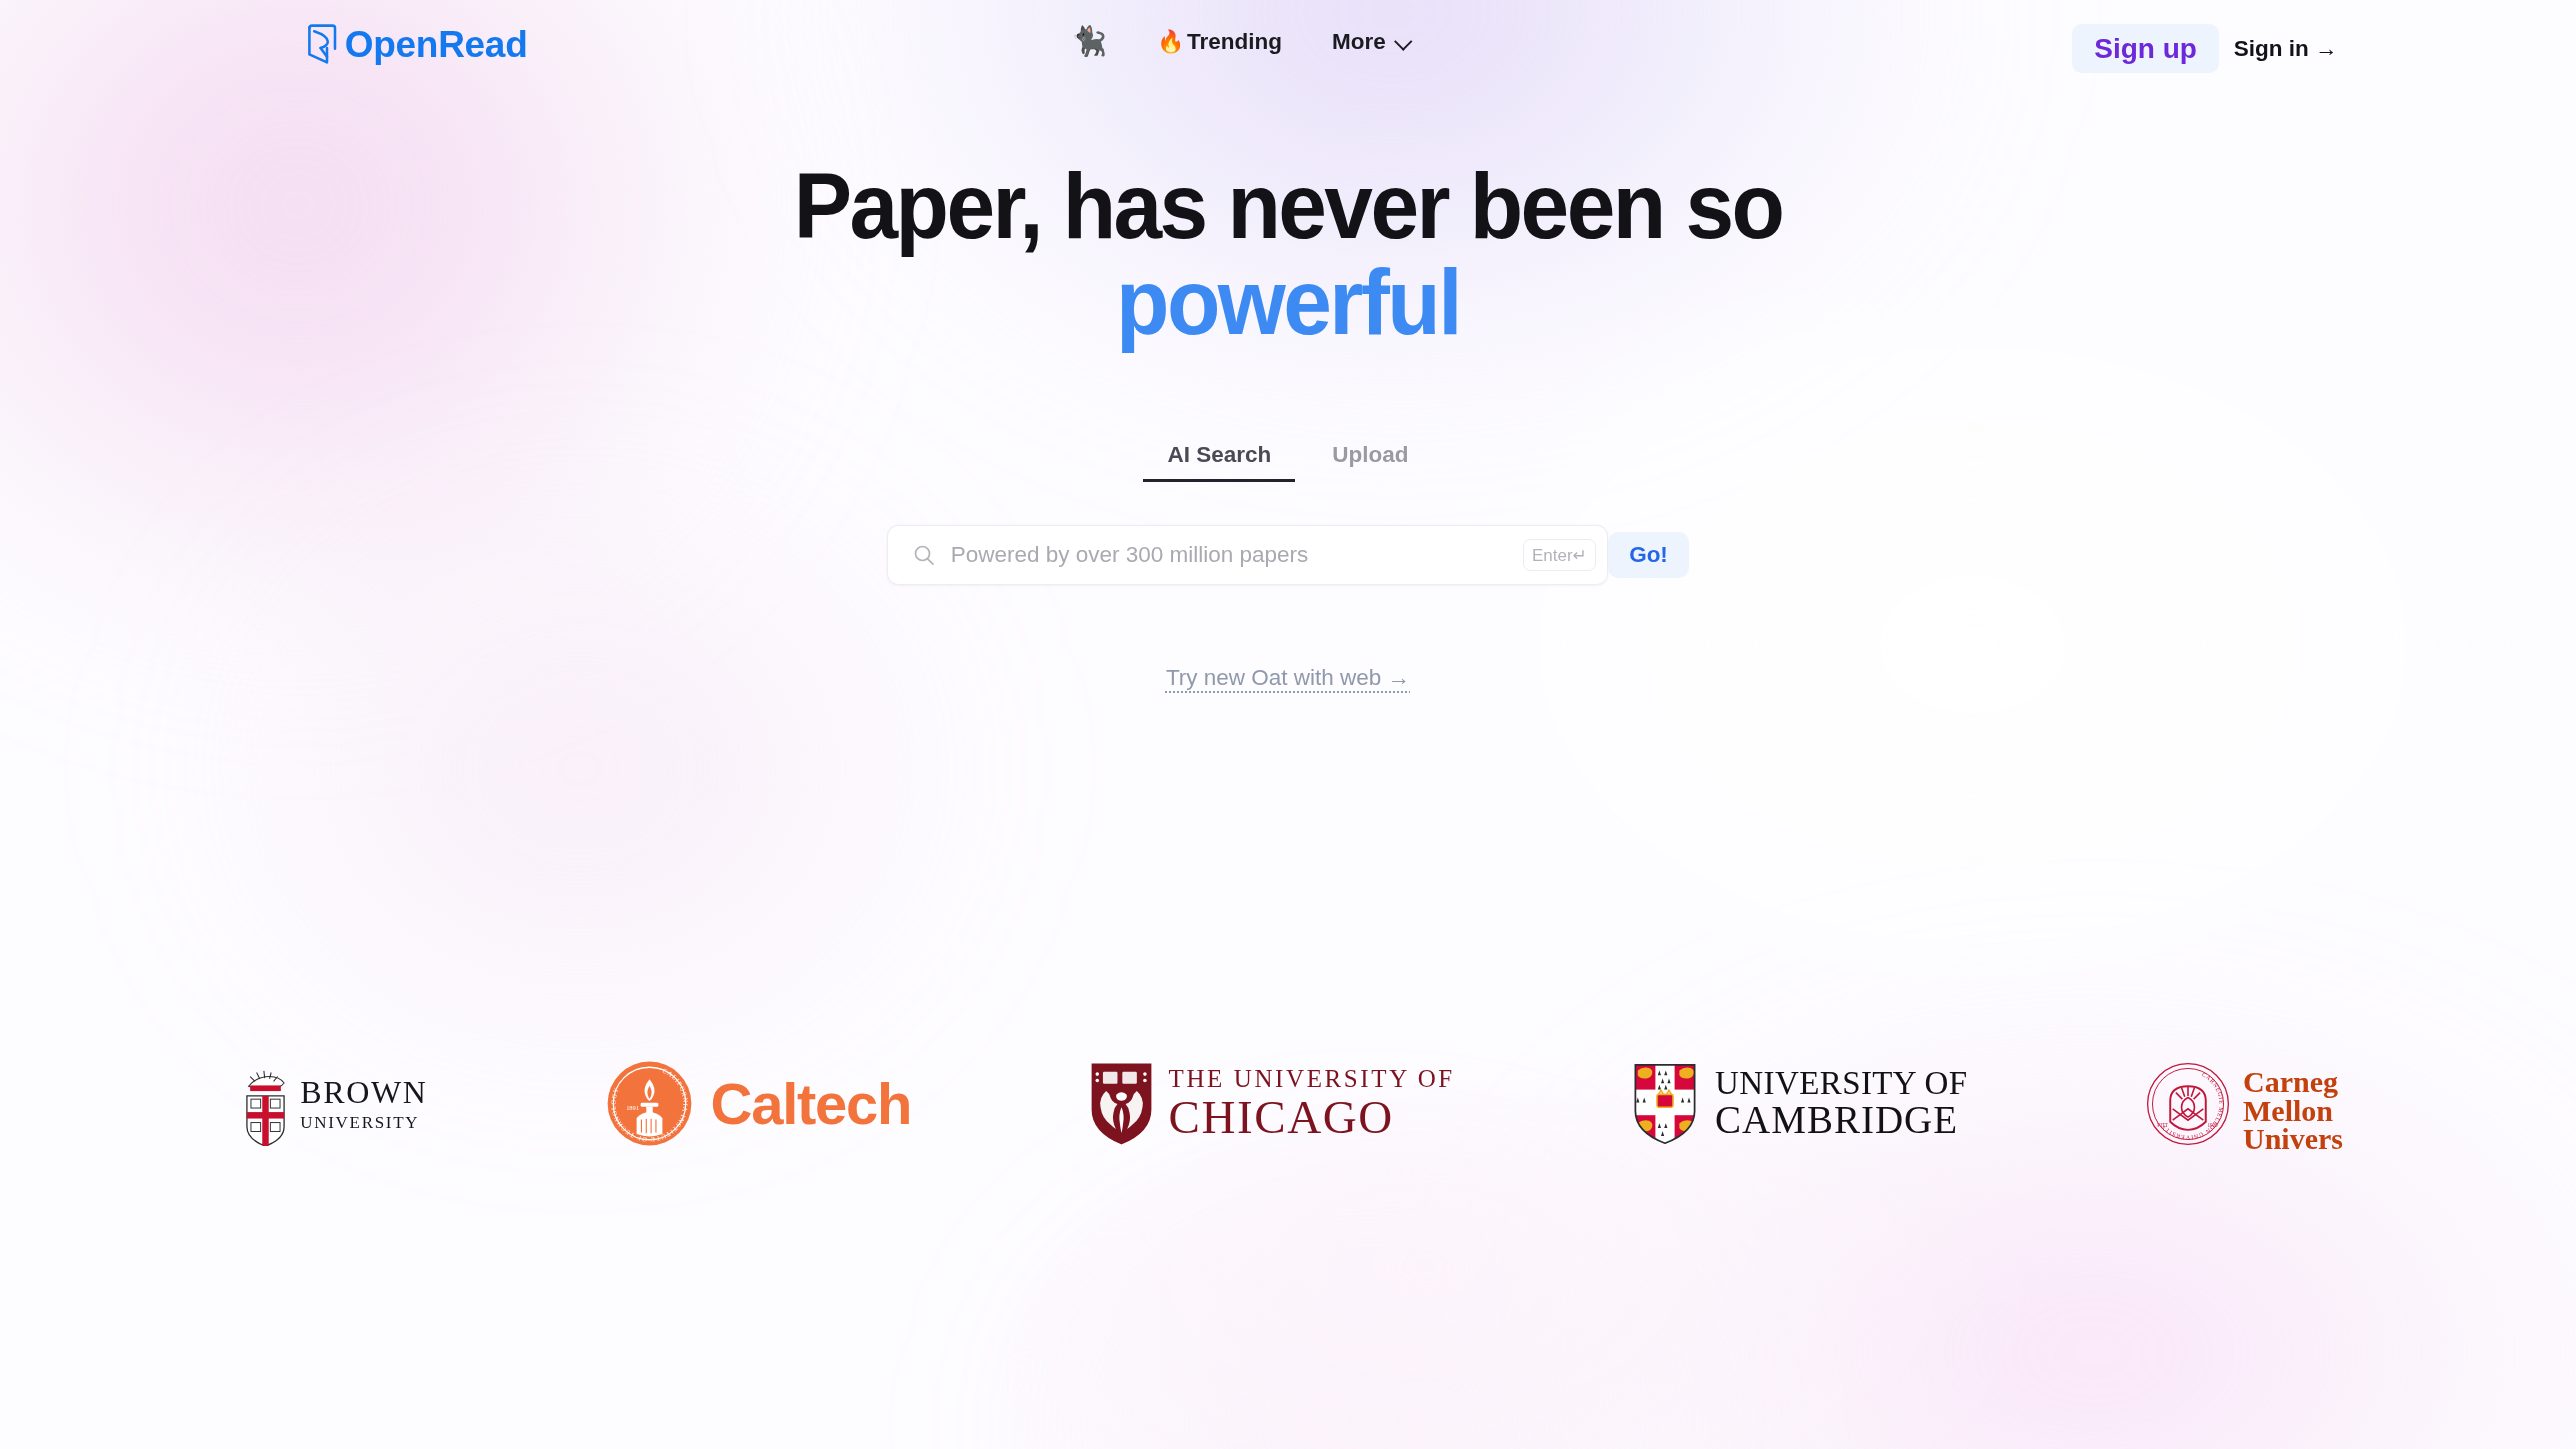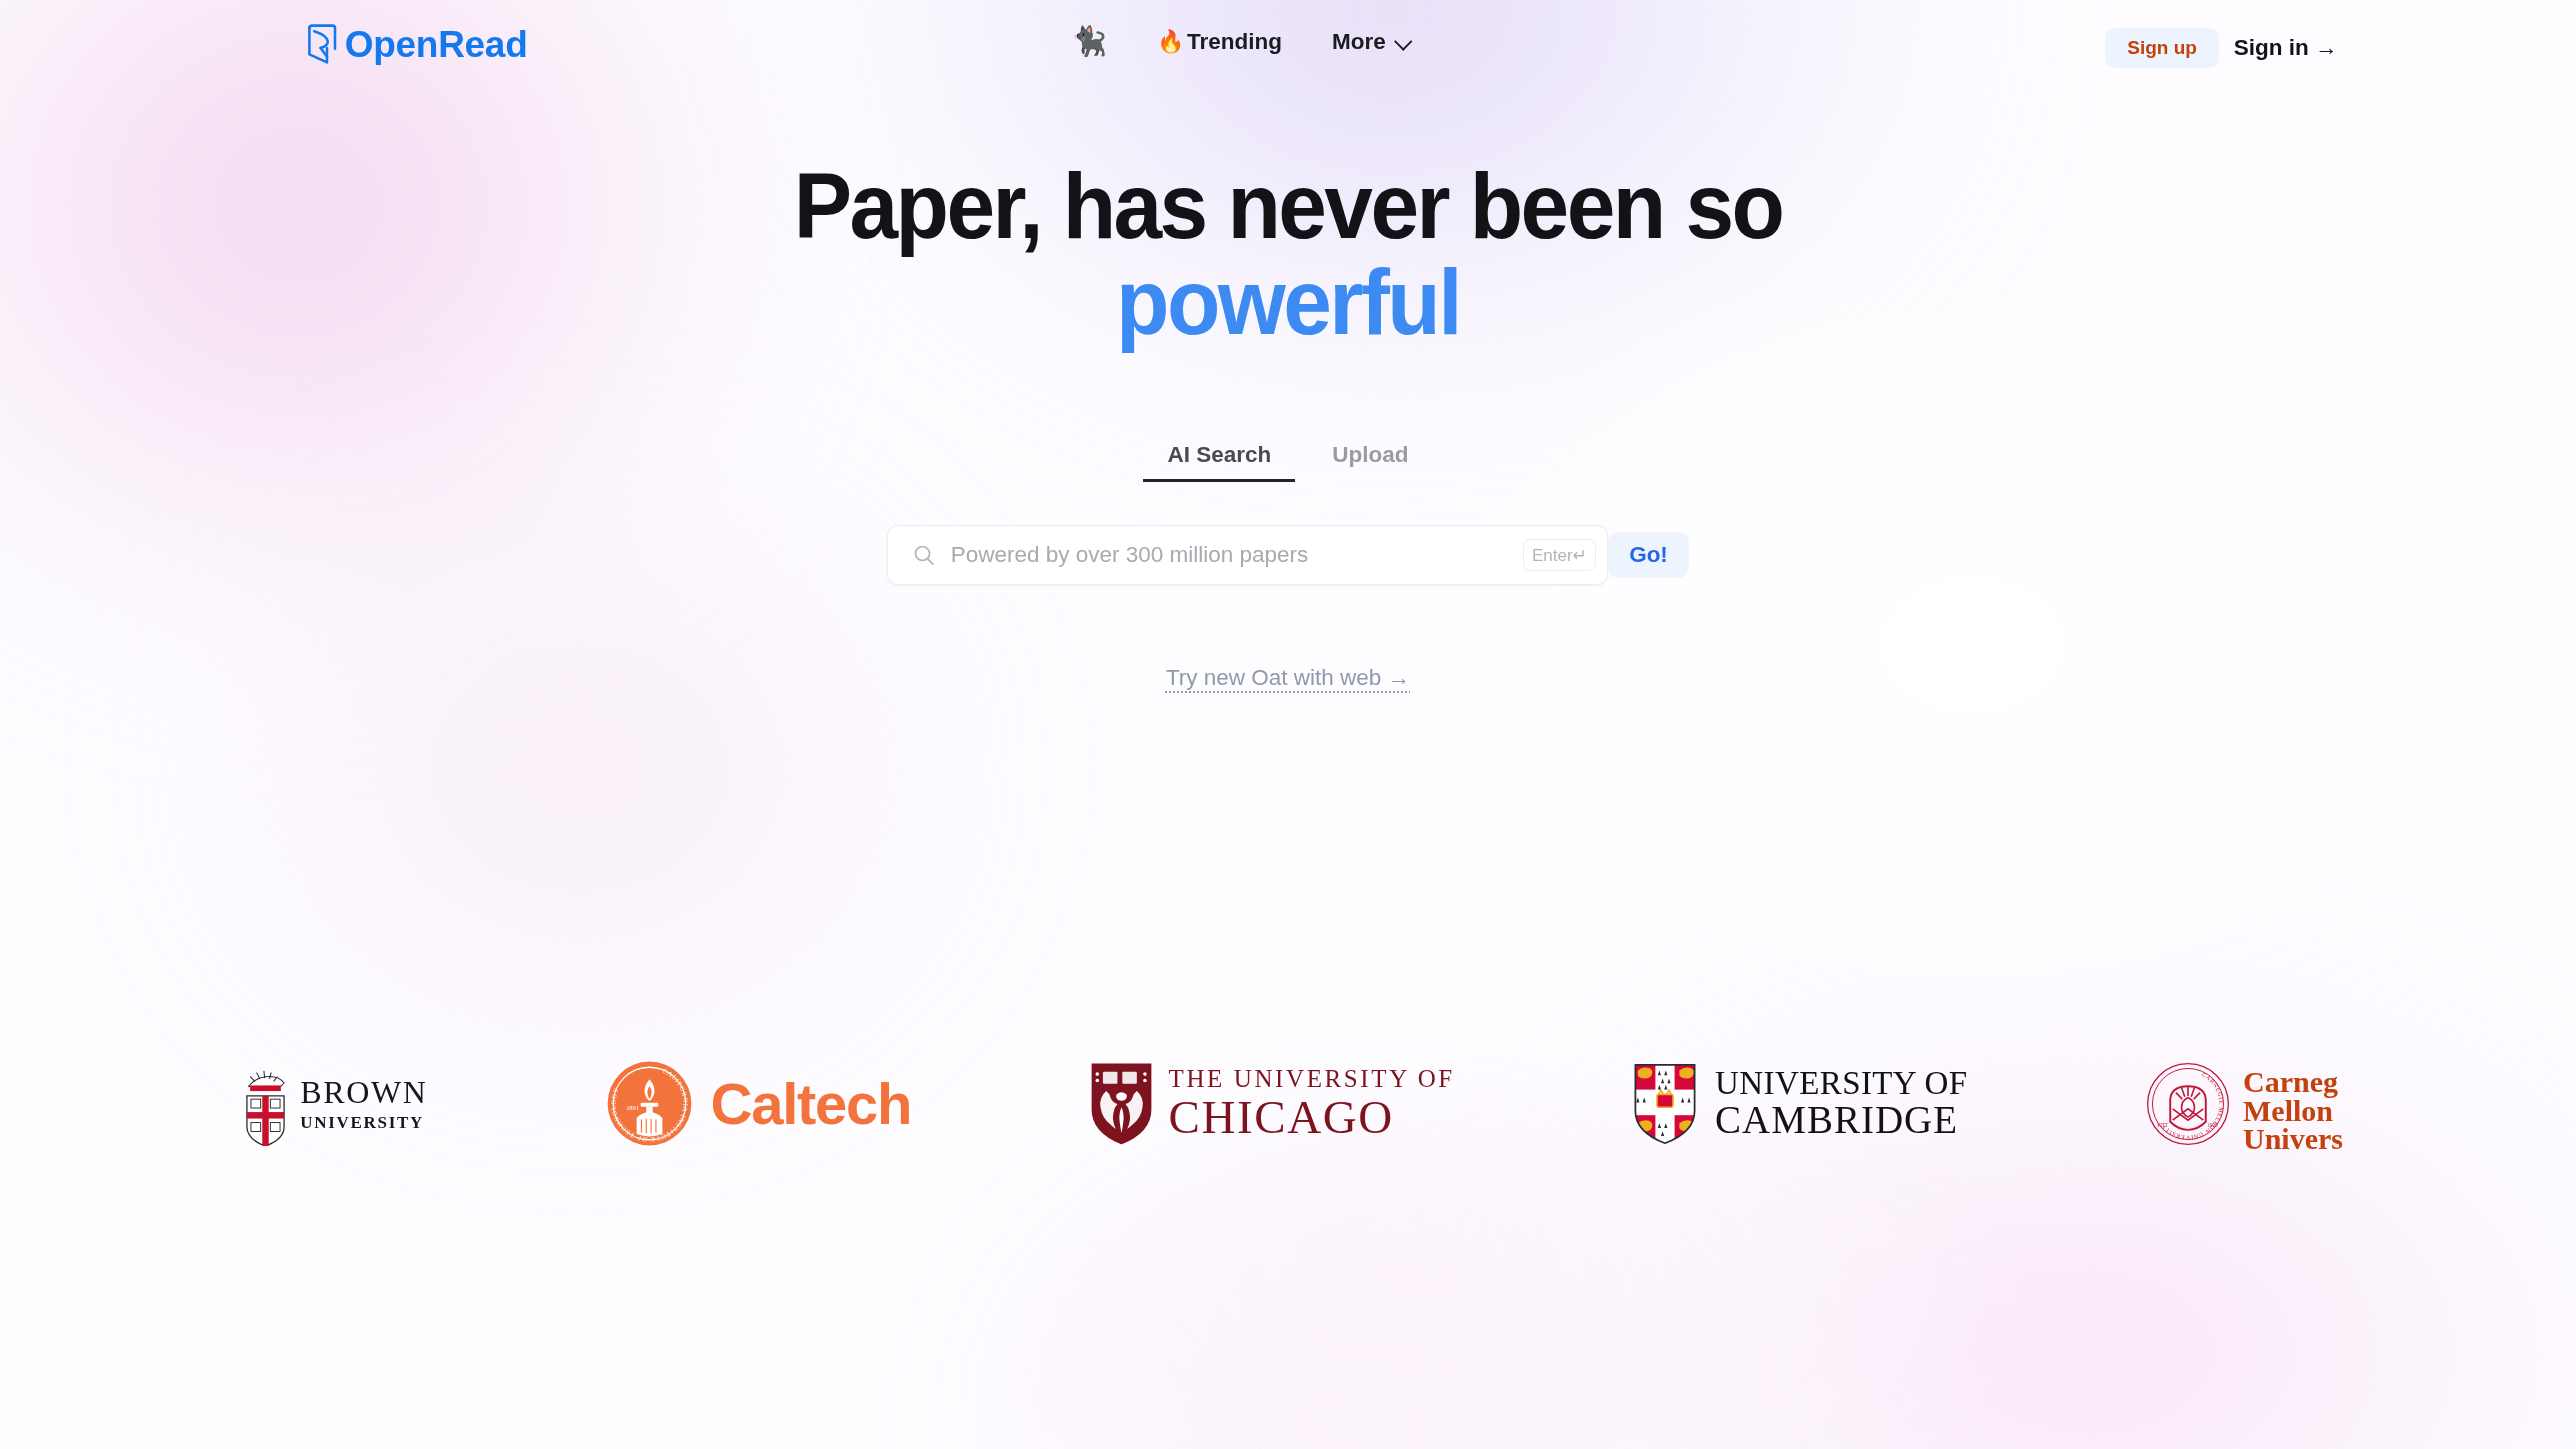--- a/index.html
+++ b/index.html
@@ -149,22 +149,22 @@
   .nav-right {
     position: absolute;
     right: 232px;
     top: 24px;
     display: flex;
     align-items: center;
     gap: 8px;
   }
   .signup-btn {
     background: #eef4fe;
-    color: #c2410c;
-    font-size: 19px;
+    color: #6d28d9;
+    font-size: 28px;
     font-weight: 700;
     border: none;
     border-radius: 9.7px;
     padding: 10.5px 22.5px;
     cursor: pointer;
     font-family: inherit;
     line-height: 1;
   }
   .signin-link {
     font-size: 22.5px;
@@ -328,21 +328,21 @@
 
   
   .brown { gap: 11.3px; }
   .brown-text { display: flex; flex-direction: column; line-height: 1; }
   .brown-name {
     font-family: "Liberation Serif", "DejaVu Serif", serif;
     font-size: 32px; letter-spacing: 1.6px; color: #17171b;
   }
   .brown-sub {
     font-family: "Liberation Serif", "DejaVu Serif", serif;
-    font-size: 17px; letter-spacing: 1.7px; color: #17171b; margin-top: 6px; font-weight: bold;
+    font-size: 17px; letter-spacing: 1.7px; color: #17171b; margin-top: 6px;
   }
 
   
   .caltech { gap: 17.7px; }
   .caltech-word {
     font-size: 58px;
     font-weight: 700;
     color: #f3733c;
     letter-spacing: -1.3px;
     line-height: 1;

